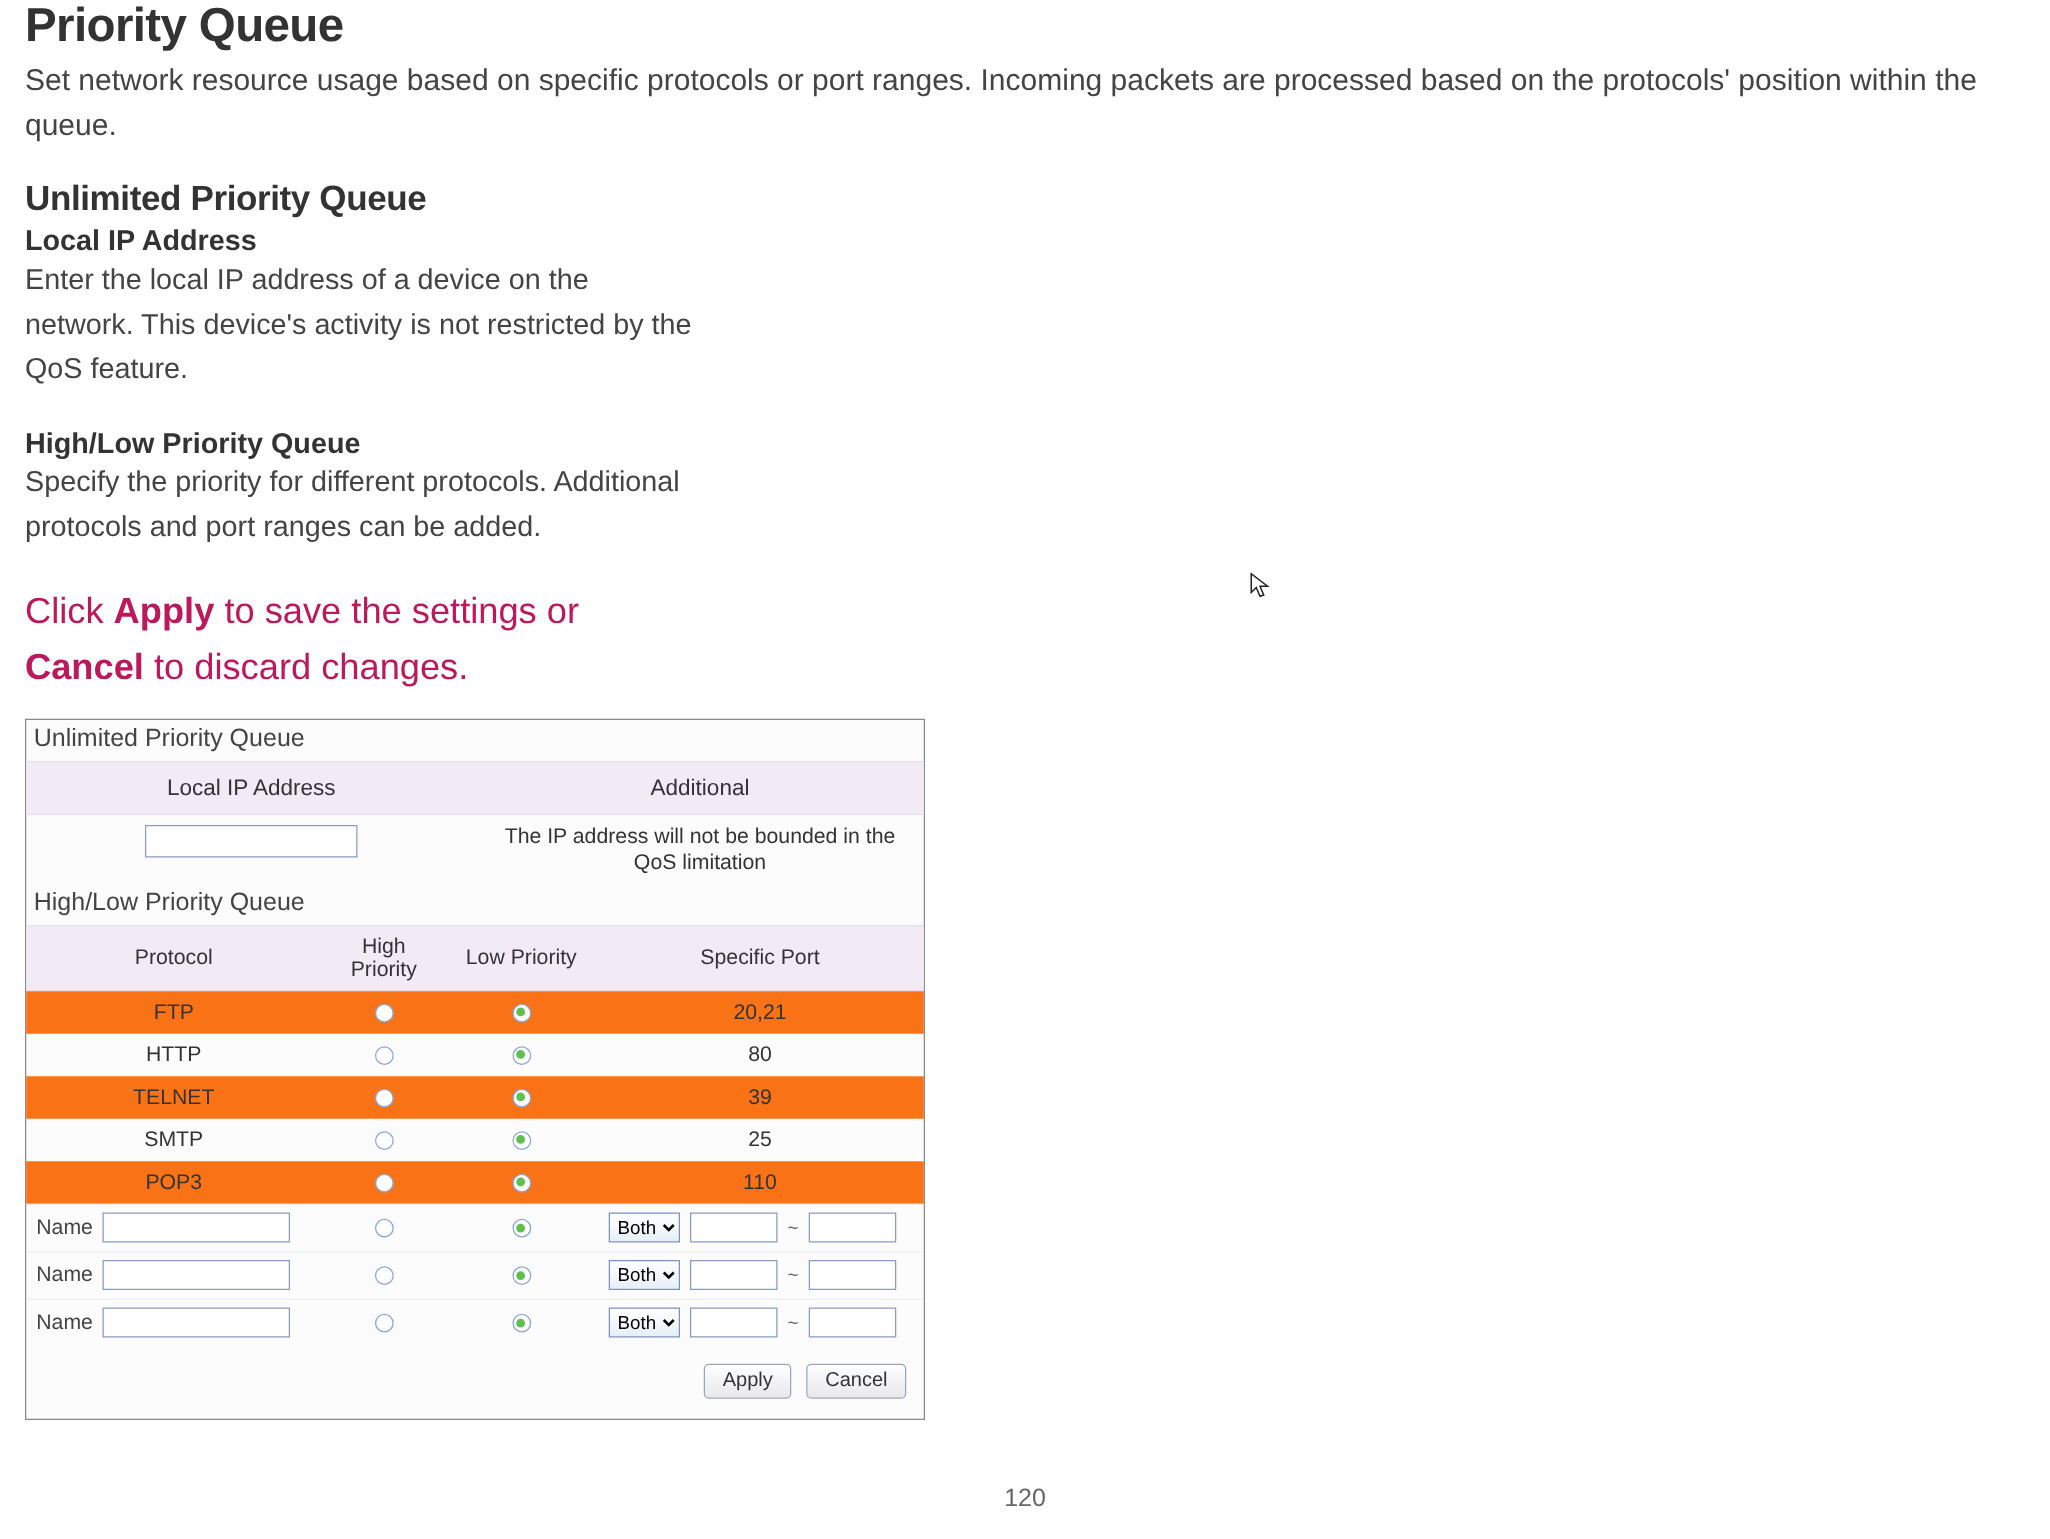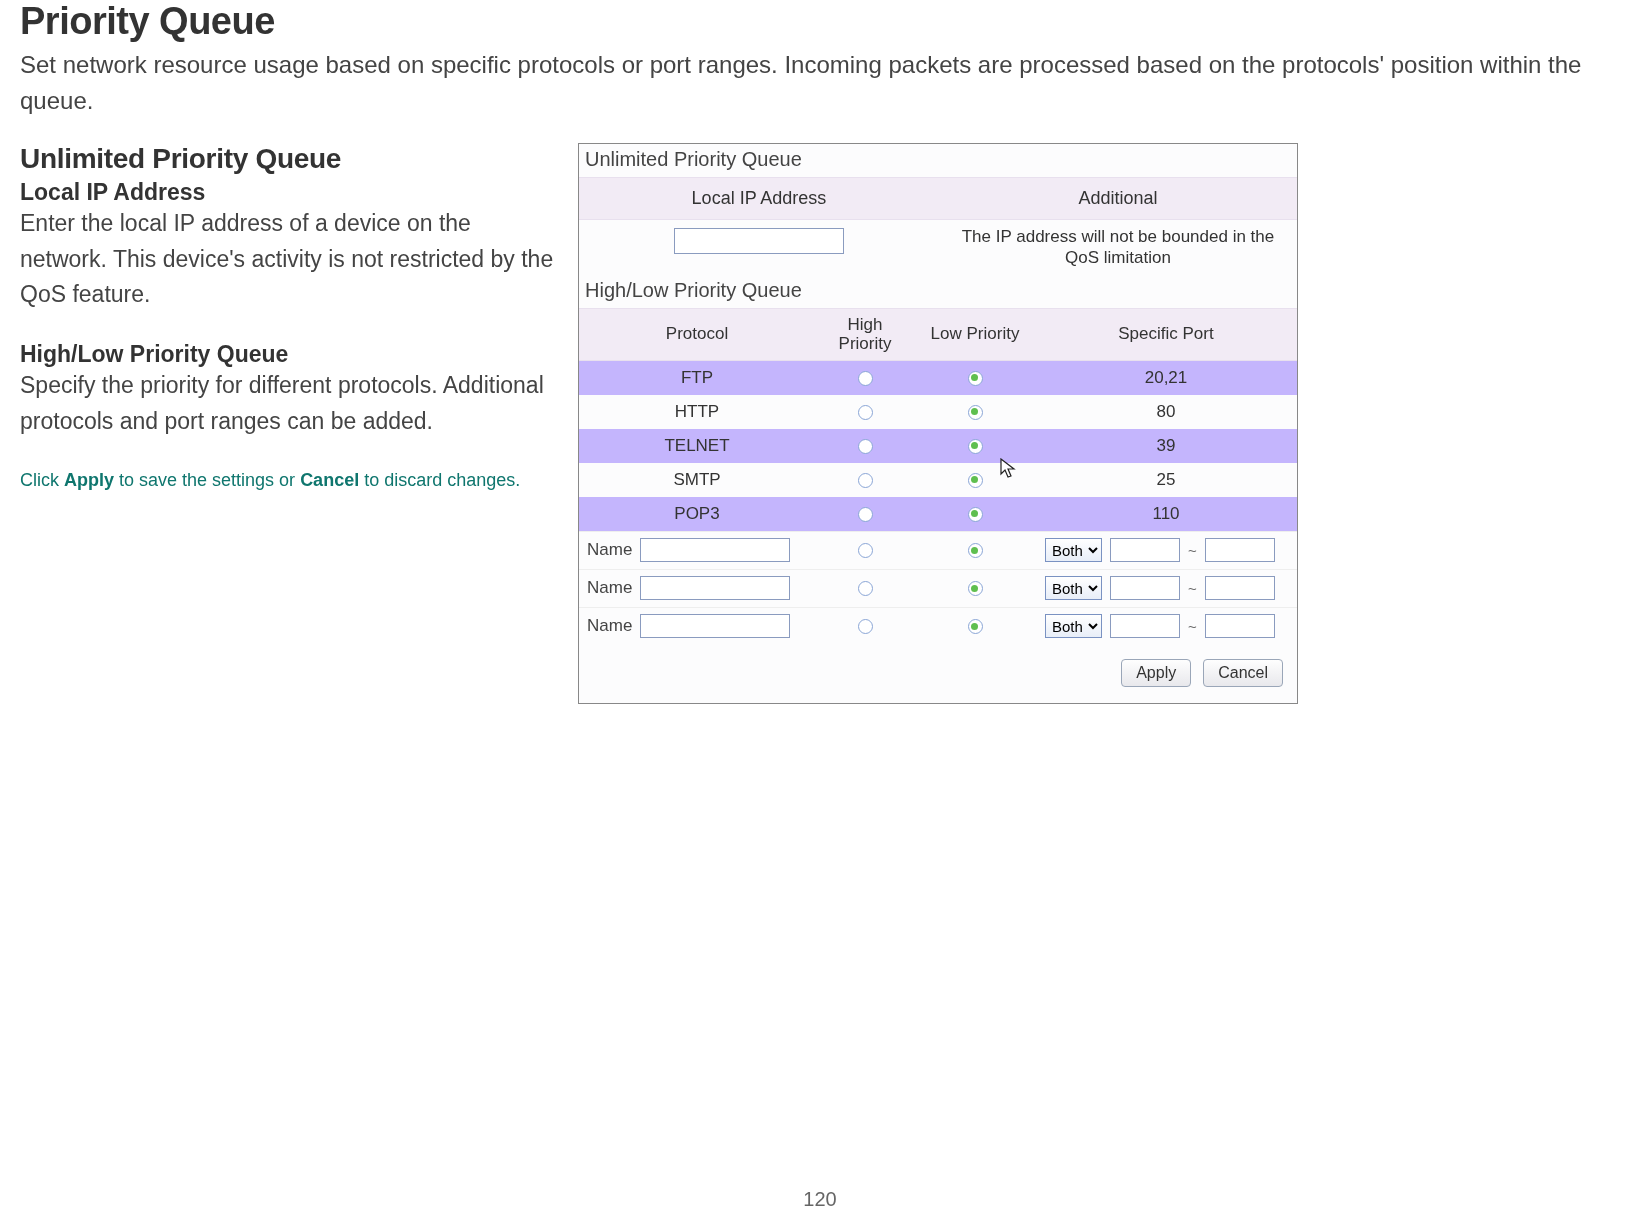--- a/index.html
+++ b/index.html
@@ -27,20 +27,21 @@
     }
     .page-desc {
       font-size: 24px;
       color: #444;
       line-height: 1.5;
       margin-bottom: 24px;
     }
     .content-row {
       display: flex;
       gap: 18px;
+      flex-direction: column;
     }
     .left-col {
       width: 540px;
       flex-shrink: 0;
     }
     .section-heading {
       font-size: 28px;
       font-weight: bold;
       color: #333;
       margin-bottom: 2px;
@@ -52,22 +53,22 @@
       color: #333;
       margin-top: 4px;
     }
     .field-desc {
       font-size: 23px;
       color: #444;
       line-height: 1.55;
       margin-bottom: 28px;
     }
     .action-text {
-      font-size: 18px;
-      color: #0f766e;
+      font-size: 29px;
+      color: #be185d;
       line-height: 1.55;
     }
     .action-text .b {
       font-weight: bold;
     }
     .panel {
       border: 1.5px solid #888;
       width: 720px;
       background: #fcfcfd;
       font-family: Arial, sans-serif;
@@ -138,21 +139,21 @@
     .col-proto { width: 236px; }
     .col-high { width: 100px; line-height: 1.15; }
     .col-low { width: 120px; }
     .col-port { flex: 1; }
     .priority-row {
       display: flex;
       align-items: center;
       height: 34px;
     }
     .priority-row.alt {
-      background: #c4b5fd;
+      background: #f97316;
     }
     .priority-row > div {
       text-align: center;
       font-size: 17px;
     }
     .radio {
       width: 15px;
       height: 15px;
       border-radius: 50%;
       border: 1.5px solid #8aa6d6;

